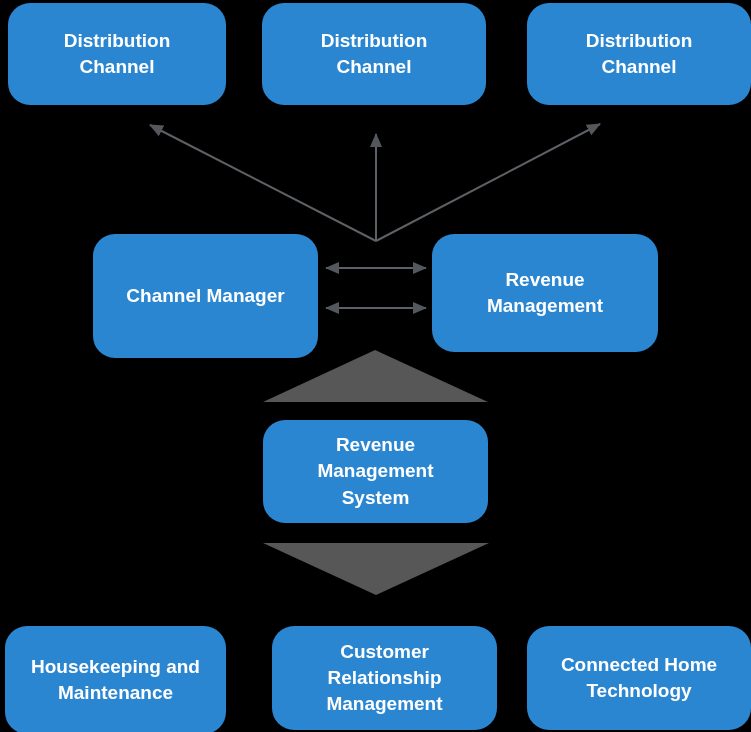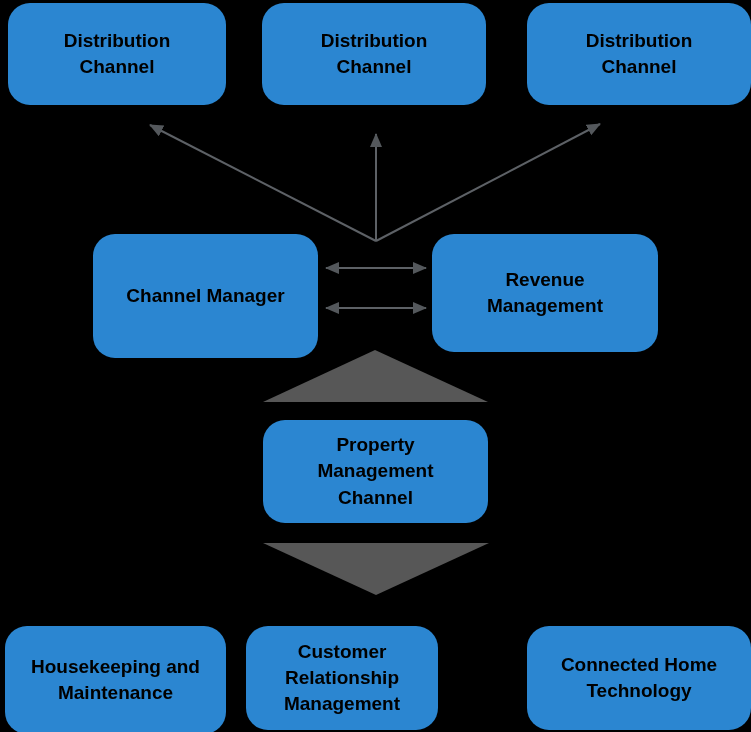--- a/index.html
+++ b/index.html
@@ -13,21 +13,21 @@
   }
   .connectors {
     position: absolute;
     left: 0; top: 0;
     width: 751px; height: 732px;
   }
   .node {
     position: absolute;
     background: #2b86d1;
     border-radius: 22px;
-    color: #000000;
+    color: #ffffff;
     display: flex;
     align-items: center;
     justify-content: center;
     text-align: center;
     font-weight: bold;
     font-size: 19px;
     line-height: 1.38;
   }
   .node span { display: inline-block; }
   .w160 { max-width: 160px; }
@@ -35,21 +35,21 @@
   .w150 { max-width: 150px; }
   .w205 { max-width: 205px; }
 
   #dc1 { left: 8px;   top: 3px;   width: 218px; height: 102px; }
   #dc2 { left: 262px; top: 3px;   width: 224px; height: 102px; }
   #dc3 { left: 527px; top: 3px;   width: 224px; height: 102px; }
   #cm  { left: 93px;  top: 234px; width: 225px; height: 124px; }
   #rm  { left: 432px; top: 234px; width: 226px; height: 118px; }
   #pms { left: 263px; top: 420px; width: 225px; height: 103px; }
   #hk  { left: 5px;   top: 626px; width: 221px; height: 108px; }
-  #crm { left: 246px; top: 626px; width: 192px; height: 104px; text-align: center; }
+  #crm { left: 272px; top: 626px; width: 225px; height: 104px; text-align: center; }
   #cht { left: 527px; top: 626px; width: 224px; height: 104px; }
 
   .conn-line { stroke: #5d6166; stroke-width: 2; }
 </style>
 </head>
 <body>
 
 <div class="canvas">
 
   <svg class="connectors" viewBox="0 0 751 732" xmlns="http://www.w3.org/2000/svg">
@@ -81,21 +81,21 @@
   </div>
 
   <div class="node" id="cm">
     <span>Channel Manager</span>
   </div>
   <div class="node" id="rm">
     <span class="w170">Revenue Management</span>
   </div>
 
   <div class="node" id="pms">
-    <span class="w150">Property Management Channel</span>
+    <span class="w150">Revenue Management System</span>
   </div>
 
   <div class="node" id="hk">
     <span class="w205">Housekeeping and Maintenance</span>
   </div>
   <div class="node" id="crm">
     <span class="w150">Customer Relationship Management</span>
   </div>
   <div class="node" id="cht">
     <span class="w205">Connected Home Technology</span>

